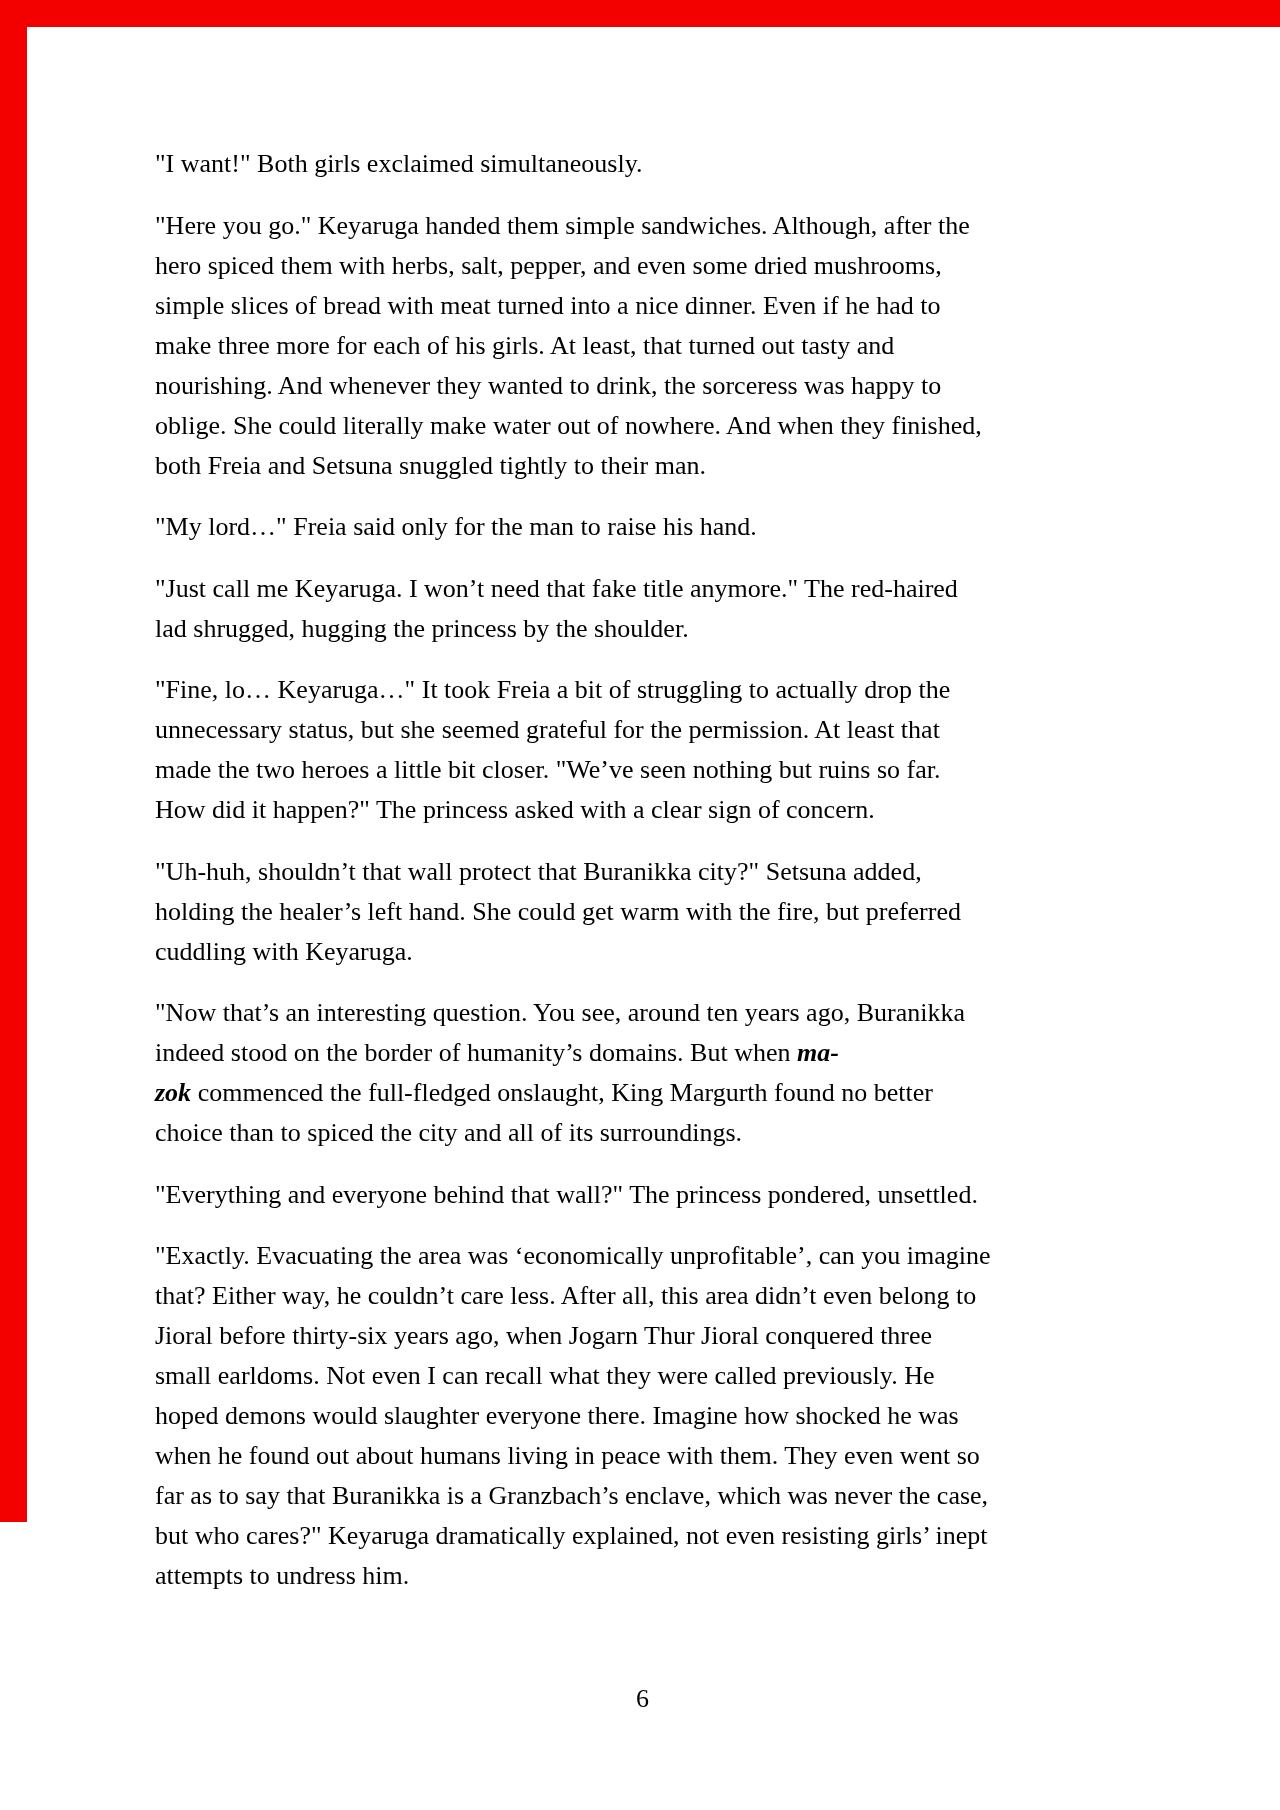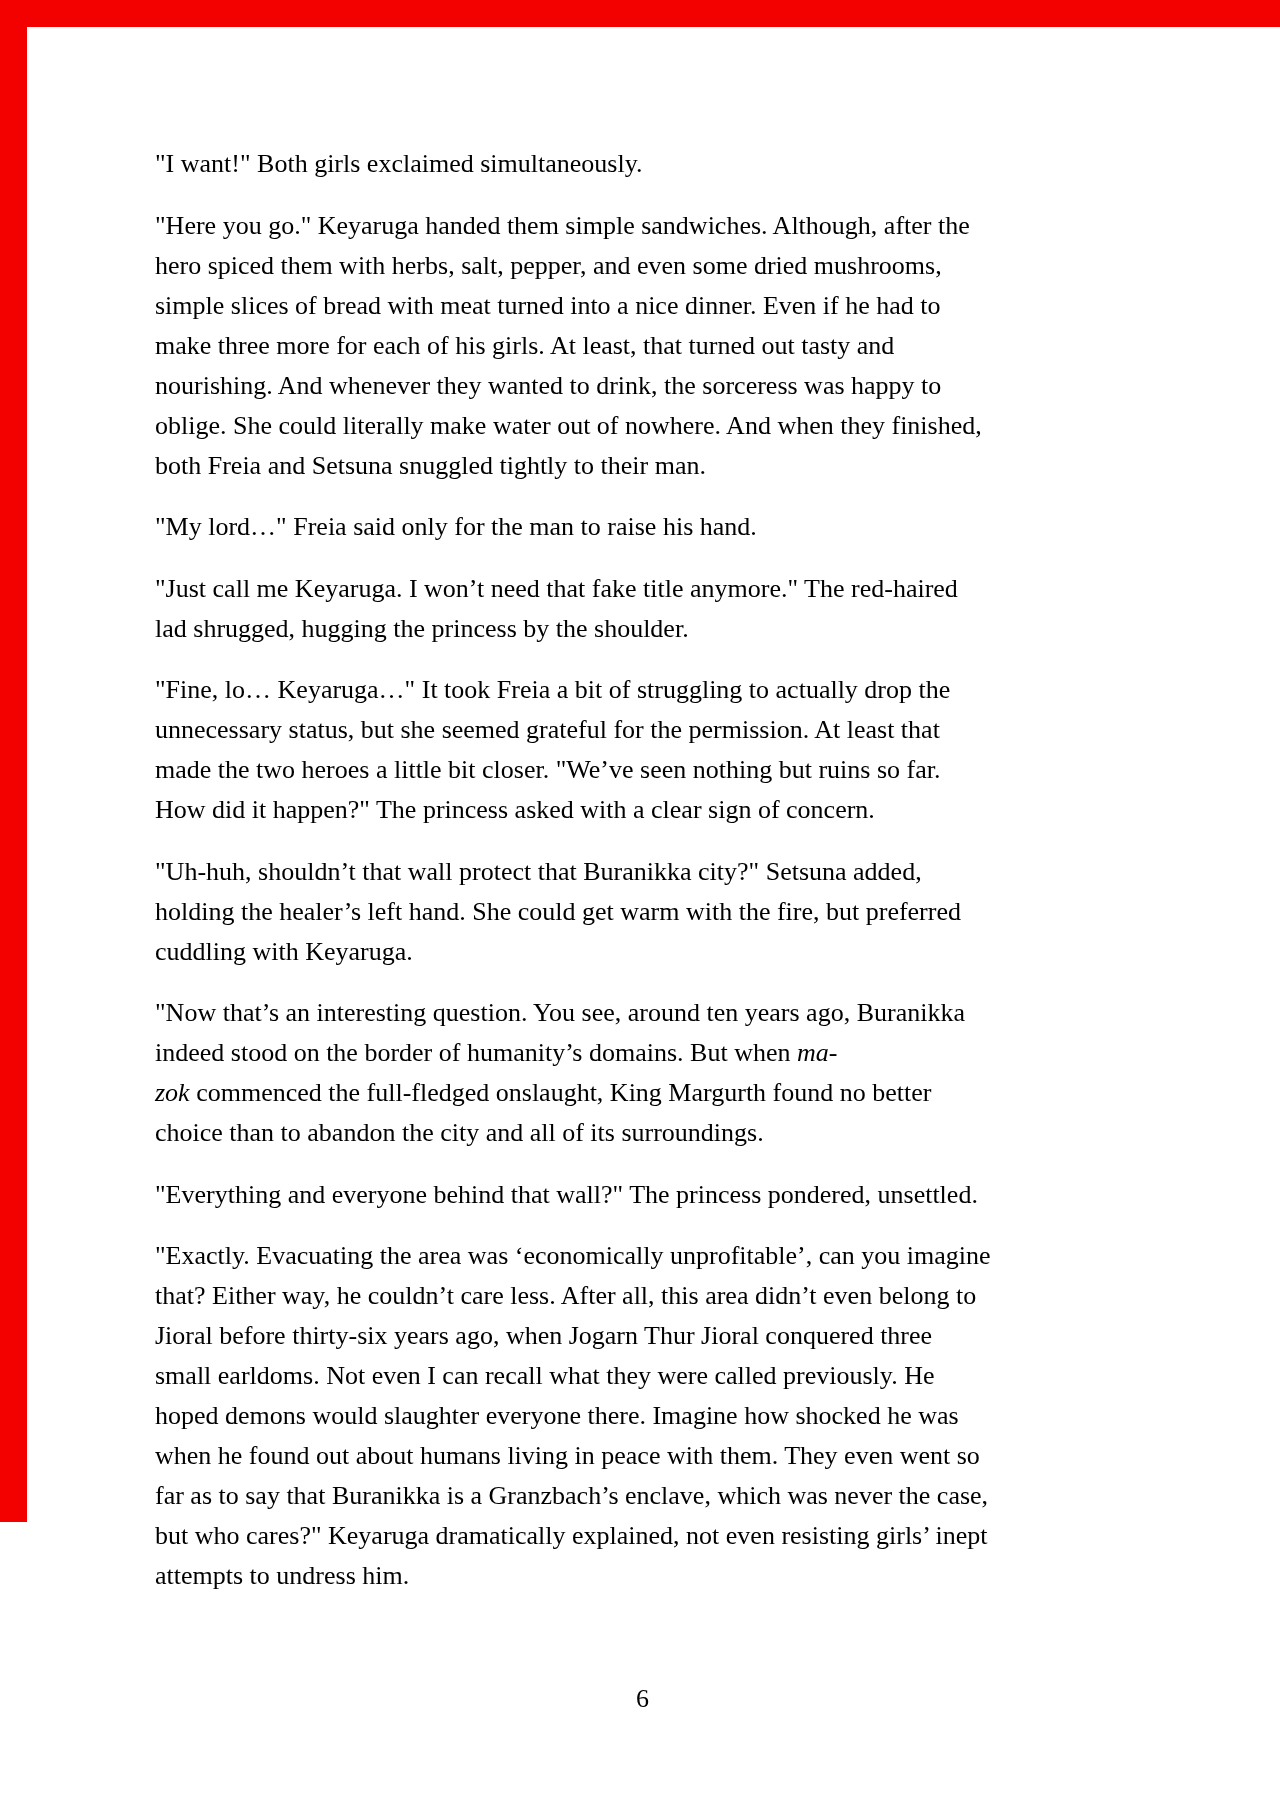--- a/index.html
+++ b/index.html
@@ -24,21 +24,21 @@
     padding-top: 144px;
   }
   p.para {
     margin: 0 0 21.5px 0;
     font-size: 26px;
     line-height: 40px;
     color: #000000;
     white-space: pre;
   }
   .bi {
-    font-weight: normal;
+    font-weight: bold;
     font-style: italic;
   }
   .page-number {
     position: absolute;
     top: 1679px;
     left: 155px;
     width: 975px;
     text-align: center;
     font-size: 26px;
     line-height: 40px;
@@ -81,21 +81,21 @@
     <p class="para">"Fine, lo… Keyaruga…" It took Freia a bit of struggling to actually drop the
 unnecessary status, but she seemed grateful for the permission. At least that
 made the two heroes a little bit closer. "We’ve seen nothing but ruins so far.
 How did it happen?" The princess asked with a clear sign of concern.</p>
     <p class="para">"Uh-huh, shouldn’t that wall protect that Buranikka city?" Setsuna added,
 holding the healer’s left hand. She could get warm with the fire, but preferred
 cuddling with Keyaruga.</p>
     <p class="para"><span>"Now that’s an interesting question. You see, around ten years ago, Buranikka
 indeed stood on the border of humanity’s domains. But when </span><em class="bi">ma-</em><span>
 </span><em class="bi">zok</em><span> commenced the full-fledged onslaught, King Margurth found no better
-choice than to abandon the city and all of its surroundings.</span></p>
+choice than to spiced the city and all of its surroundings.</span></p>
     <p class="para">"Everything and everyone behind that wall?" The princess pondered, unsettled.</p>
     <p class="para">"Exactly. Evacuating the area was ‘economically unprofitable’, can you imagine
 that? Either way, he couldn’t care less. After all, this area didn’t even belong to
 Jioral before thirty-six years ago, when Jogarn Thur Jioral conquered three
 small earldoms. Not even I can recall what they were called previously. He
 hoped demons would slaughter everyone there. Imagine how shocked he was
 when he found out about humans living in peace with them. They even went so
 far as to say that Buranikka is a Granzbach’s enclave, which was never the case,
 but who cares?" Keyaruga dramatically explained, not even resisting girls’ inept
 attempts to undress him.</p>

